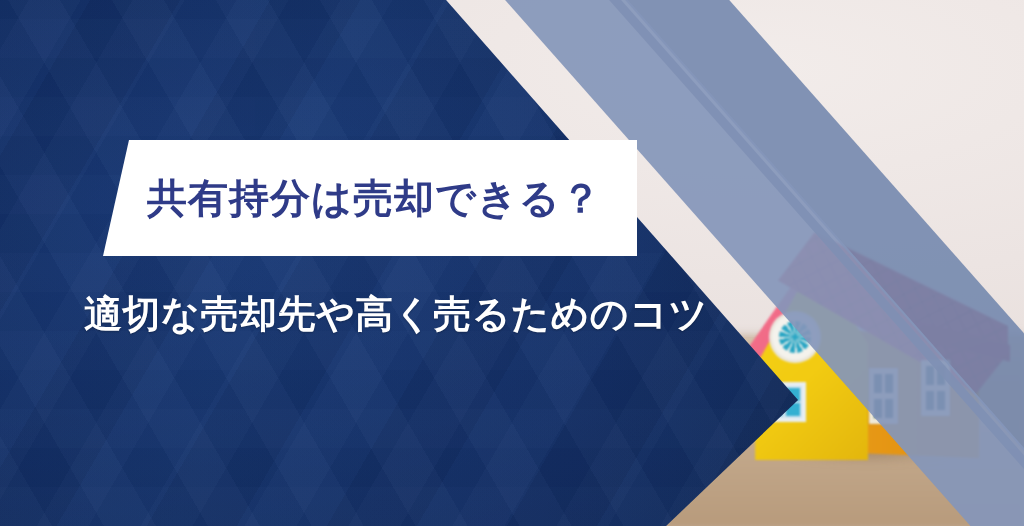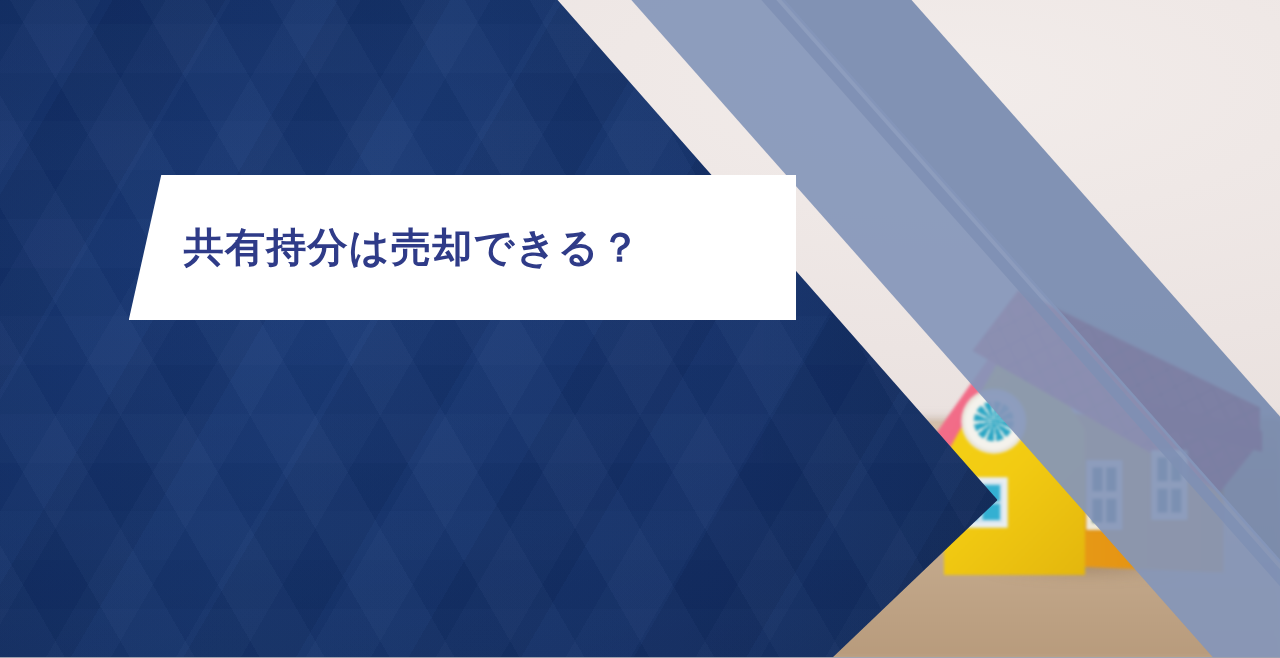--- a/index.html
+++ b/index.html
@@ -185,21 +185,21 @@
     position:absolute;
     left:103px; top:140px;
     width:534px; height:116px;
     background:#ffffff;
     clip-path:polygon(26px 0, 100% 0, 100% 100%, 0 100%);
     display:flex; align-items:center;
   }
   .title-text{
     margin-left:44px;
     color:#2f3b88;
-    font-size:32px;
+    font-size:40px;
     font-weight:700;
     letter-spacing:1px;
     line-height:1;
     white-space:nowrap;
     font-family:"DejaVu Sans","Liberation Sans",sans-serif;
   }
 
   
   .subtitle{
     position:absolute;
@@ -263,15 +263,16 @@
   <div class="blue-main"></div>
   <div class="tris"></div>
   <div class="tris2"></div>
   <div class="vig"></div>
 
   <div class="title-box">
     <div class="title-text">共有持分は売却できる？</div>
   </div>
 
   <div class="subtitle">
+    <div>適切な売却先や高く売るためのコツ</div>
   </div>
 
 </div>
 
 </body></html>

